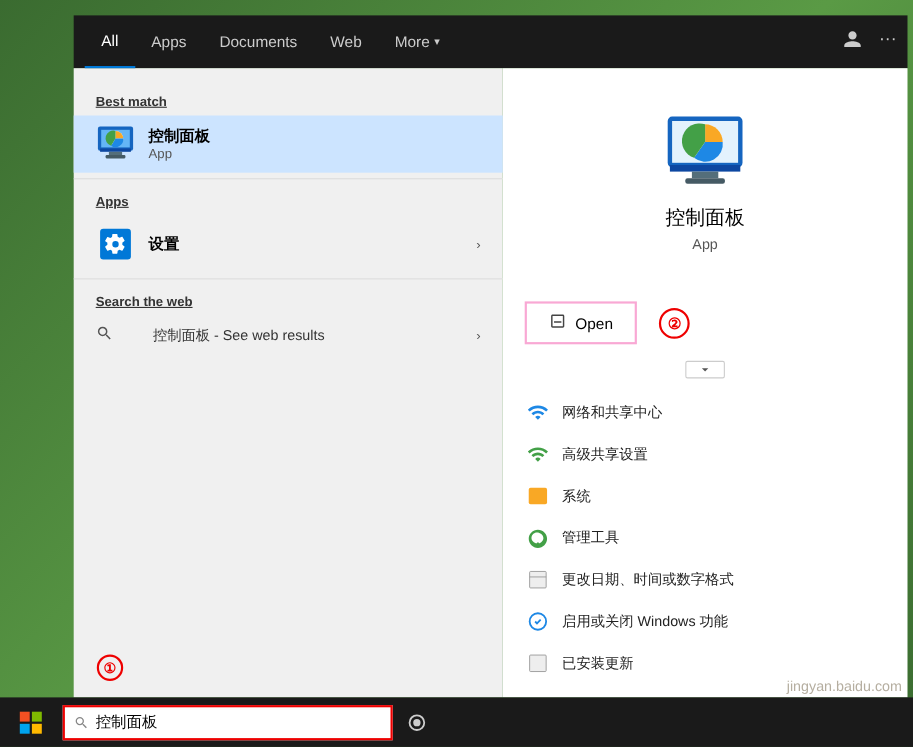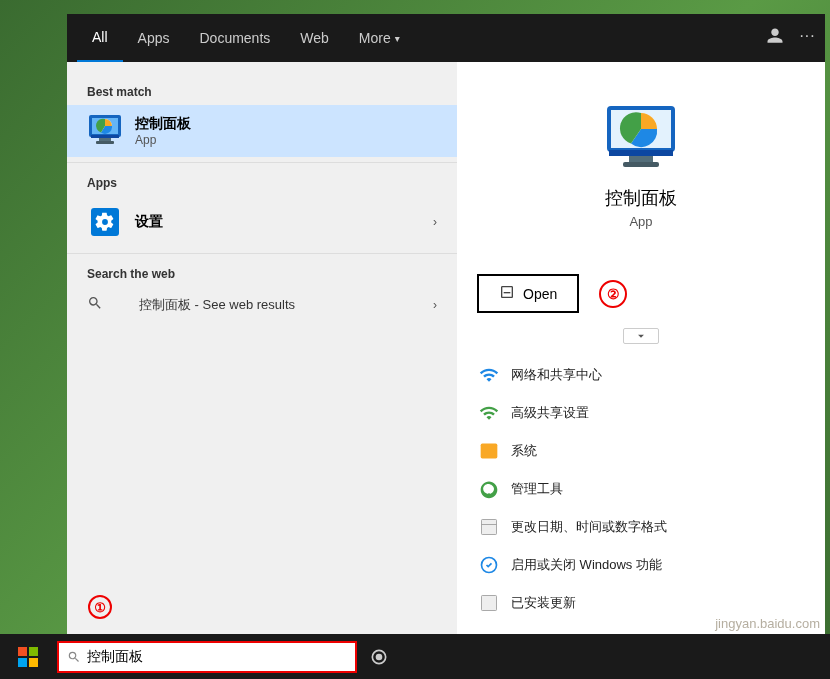--- a/index.html
+++ b/index.html
@@ -93,20 +93,21 @@
       flex-direction: column;
       padding: 15px 0;
     }
 
     .section-title {
       font-size: 12px;
       font-weight: 600;
       color: #333;
       padding: 8px 20px 6px;
       text-transform: none;
+      text-decoration: underline;
     }
 
     .result-item {
       display: flex;
       align-items: center;
       padding: 8px 20px;
       cursor: pointer;
       position: relative;
     }
 
@@ -237,21 +238,21 @@
       align-items: center;
       gap: 20px;
       margin-bottom: 15px;
     }
 
     .open-button {
       display: flex;
       align-items: center;
       gap: 8px;
       padding: 8px 20px;
-      border: 2px solid #000000;
+      border: 2px solid #f9a8d4;
       background: #fff;
       cursor: pointer;
       font-size: 14px;
       color: #000;
     }
 
     .open-icon {
       font-size: 14px;
       color: #444;
     }

